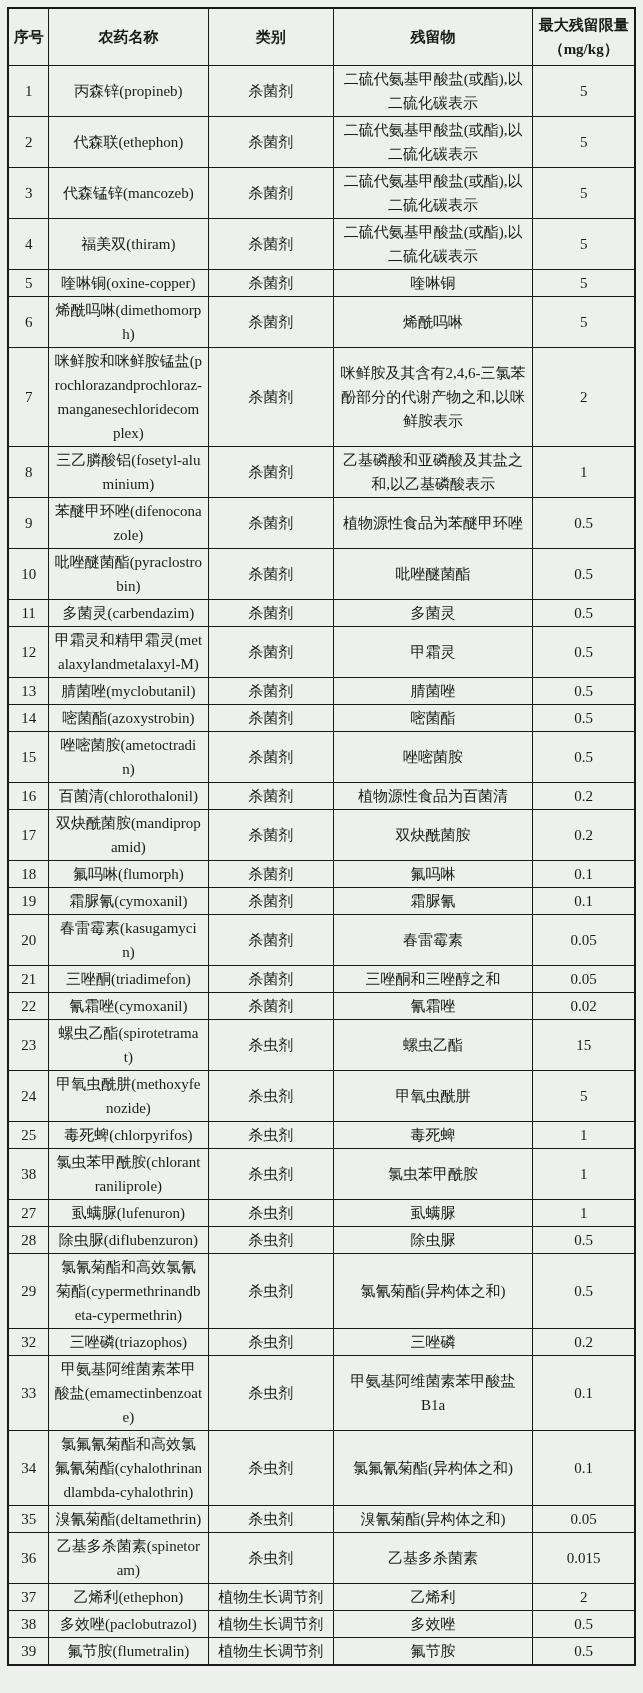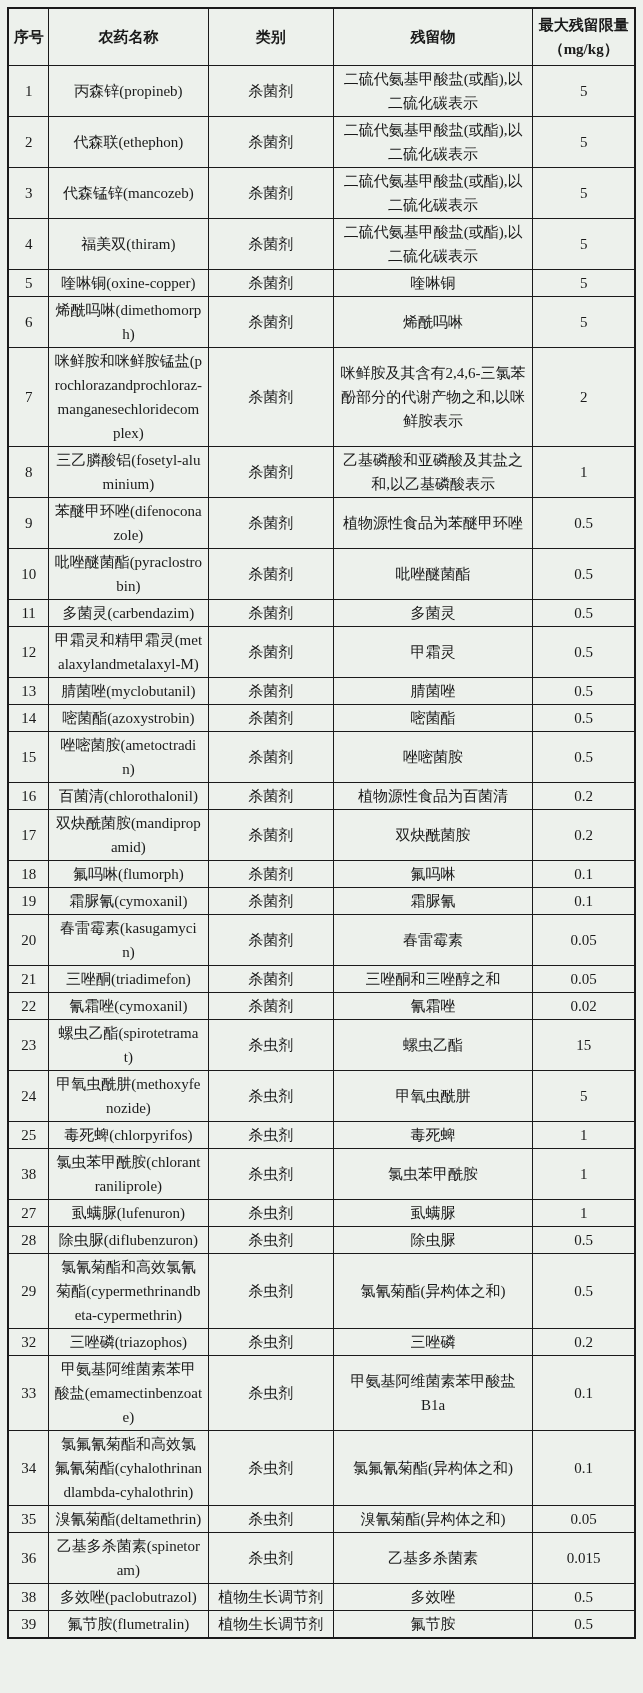--- a/index.html
+++ b/index.html
@@ -301,20 +301,27 @@
     <td class="cell-lim">0.05</td>
   </tr>
         <tr>
     <td class="cell-no">36</td>
     <td class="cell-name">乙基多杀菌素(spinetoram)</td>
     <td class="cell-cat">杀虫剂</td>
     <td class="cell-res">乙基多杀菌素</td>
     <td class="cell-lim">0.015</td>
   </tr>
         <tr>
+    <td class="cell-no">37</td>
+    <td class="cell-name">乙烯利(ethephon)</td>
+    <td class="cell-cat">植物生长调节剂</td>
+    <td class="cell-res">乙烯利</td>
+    <td class="cell-lim">2</td>
+  </tr>
+        <tr>
     <td class="cell-no">38</td>
     <td class="cell-name">多效唑(paclobutrazol)</td>
     <td class="cell-cat">植物生长调节剂</td>
     <td class="cell-res">多效唑</td>
     <td class="cell-lim">0.5</td>
   </tr>
         <tr>
     <td class="cell-no">39</td>
     <td class="cell-name">氟节胺(flumetralin)</td>
     <td class="cell-cat">植物生长调节剂</td>

